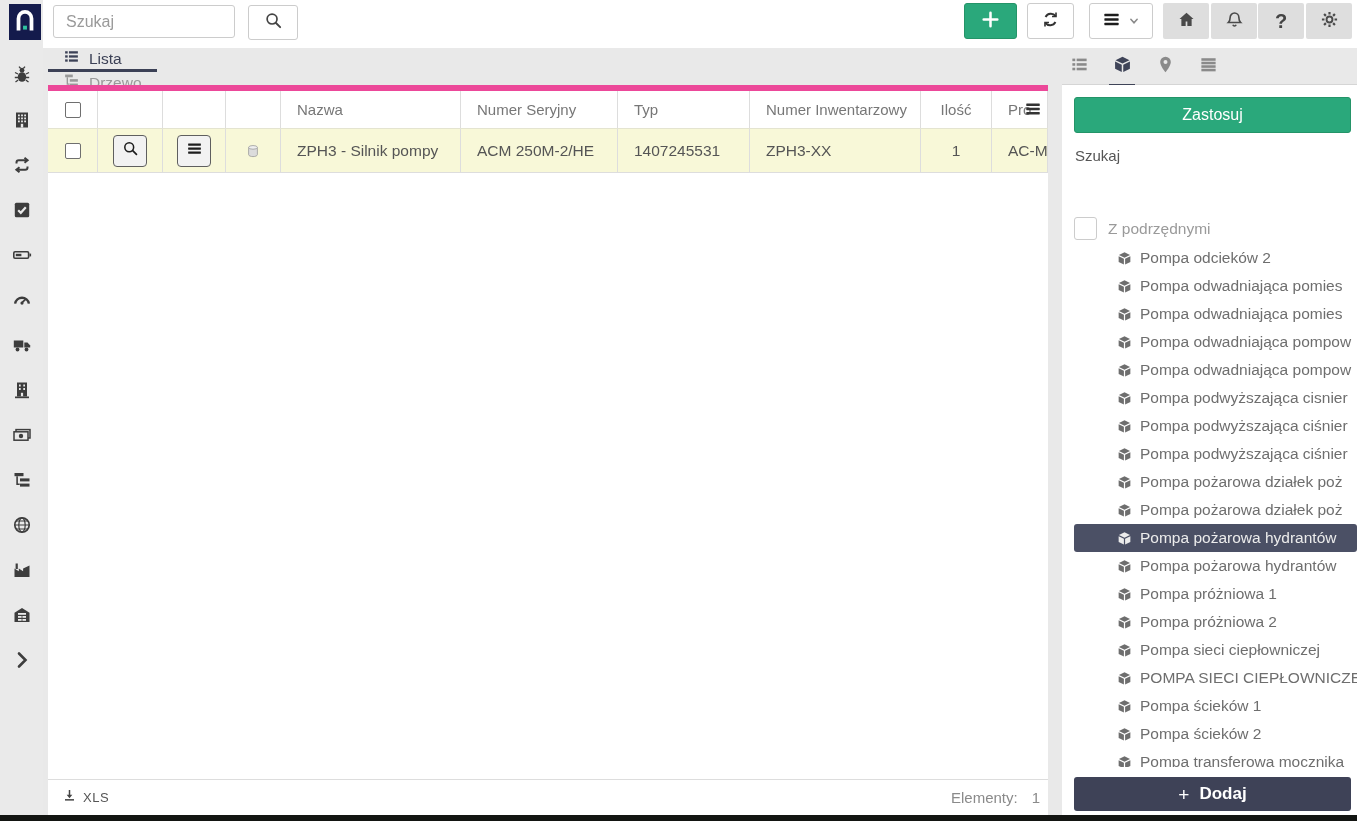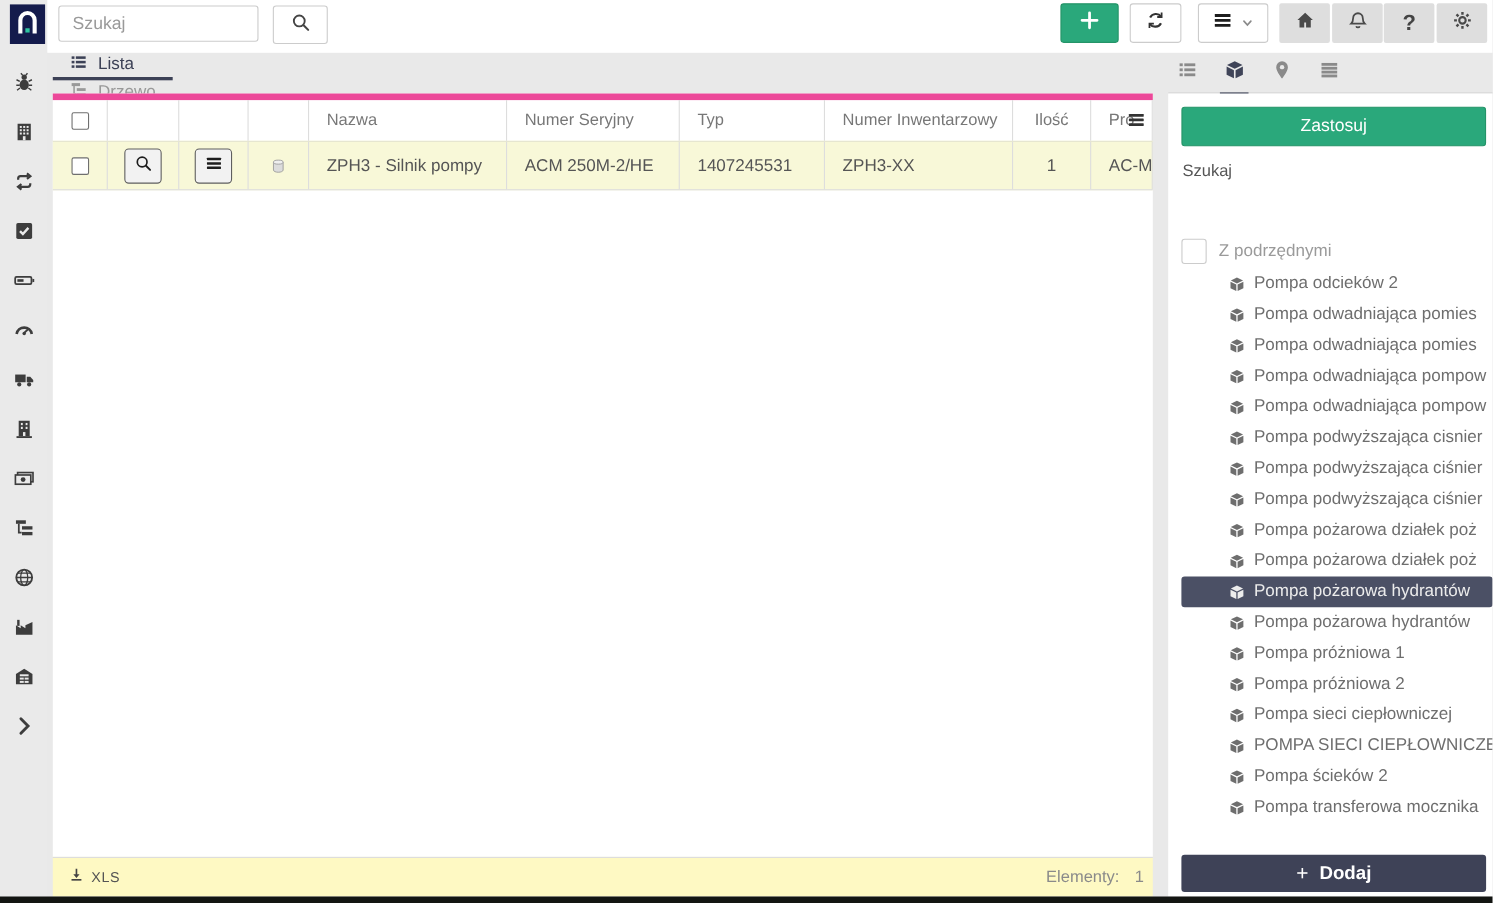--- a/index.html
+++ b/index.html
@@ -66,21 +66,21 @@
   .c.center{padding-left:0;justify-content:center;}
   .cbx{width:14px;height:14px;border:1.5px solid #6f6f6f;border-radius:2px;background:#fff;cursor:pointer;}
   .row-btn{width:32px;height:30px;border:1px solid #5f5f5f;border-radius:4px;background:#f2f2f2;
            display:flex;align-items:center;justify-content:center;color:#1d1d1d;cursor:pointer;}
   .row-btn svg{width:17px;height:17px;}
   .cyl{width:16px;height:16px;}
   .col-settings{position:absolute;right:6px;top:9px;width:18px;height:18px;color:#333;cursor:pointer;}
   .col-settings svg{width:18px;height:18px;}
 
   
-  .bottom-bar{position:absolute;left:48px;top:779px;width:1000px;height:36px;background:#fef9c3;
+  .bottom-bar{position:absolute;left:48px;top:779px;width:1000px;height:36px;background:#ffffff;
               border-top:1px solid #ddd;display:flex;align-items:center;box-sizing:border-box;}
   .xls-btn{margin-left:14px;display:flex;align-items:center;gap:6px;color:#444;cursor:pointer;}
   .xls-btn svg{width:15px;height:15px;}
   .xls-btn .lbl{font-size:13px;color:#555;letter-spacing:.5px;}
   .elements{margin-left:auto;padding-right:8px;display:flex;gap:14px;font-size:15px;color:#8a8a8a;}
 
   
   .right-panel{position:absolute;left:1062px;top:85px;width:295px;height:730px;background:#fff;}
   .apply-btn{position:absolute;left:12px;top:12px;width:277px;height:36px;background:#2aa87b;
              border:1px solid #249468;border-radius:3px;color:#fff;font-size:16px;display:flex;
@@ -535,20 +535,28 @@
               <path d="M17.8 6.9 10.8 10.3V18l7-3.4z"></path>
             </svg></span>
           <span>POMPA SIECI CIEPŁOWNICZEJ</span>
         </div>
         <div class="tree-item">
           <span class="ti"><svg viewBox="0 0 20 20" fill="currentColor">
               <path d="M10 1.8 17.4 5.4 10 9 2.6 5.4z"></path>
               <path d="M2.2 6.9 9.2 10.3V18L2.2 14.6z"></path>
               <path d="M17.8 6.9 10.8 10.3V18l7-3.4z"></path>
             </svg></span>
+          <span>Pompa ścieków 1</span>
+        </div>
+        <div class="tree-item">
+          <span class="ti"><svg viewBox="0 0 20 20" fill="currentColor">
+              <path d="M10 1.8 17.4 5.4 10 9 2.6 5.4z"></path>
+              <path d="M2.2 6.9 9.2 10.3V18L2.2 14.6z"></path>
+              <path d="M17.8 6.9 10.8 10.3V18l7-3.4z"></path>
+            </svg></span>
           <span>Pompa ścieków 2</span>
         </div>
         <div class="tree-item">
           <span class="ti"><svg viewBox="0 0 20 20" fill="currentColor">
               <path d="M10 1.8 17.4 5.4 10 9 2.6 5.4z"></path>
               <path d="M2.2 6.9 9.2 10.3V18L2.2 14.6z"></path>
               <path d="M17.8 6.9 10.8 10.3V18l7-3.4z"></path>
             </svg></span>
           <span>Pompa transferowa mocznika</span>
         </div>

